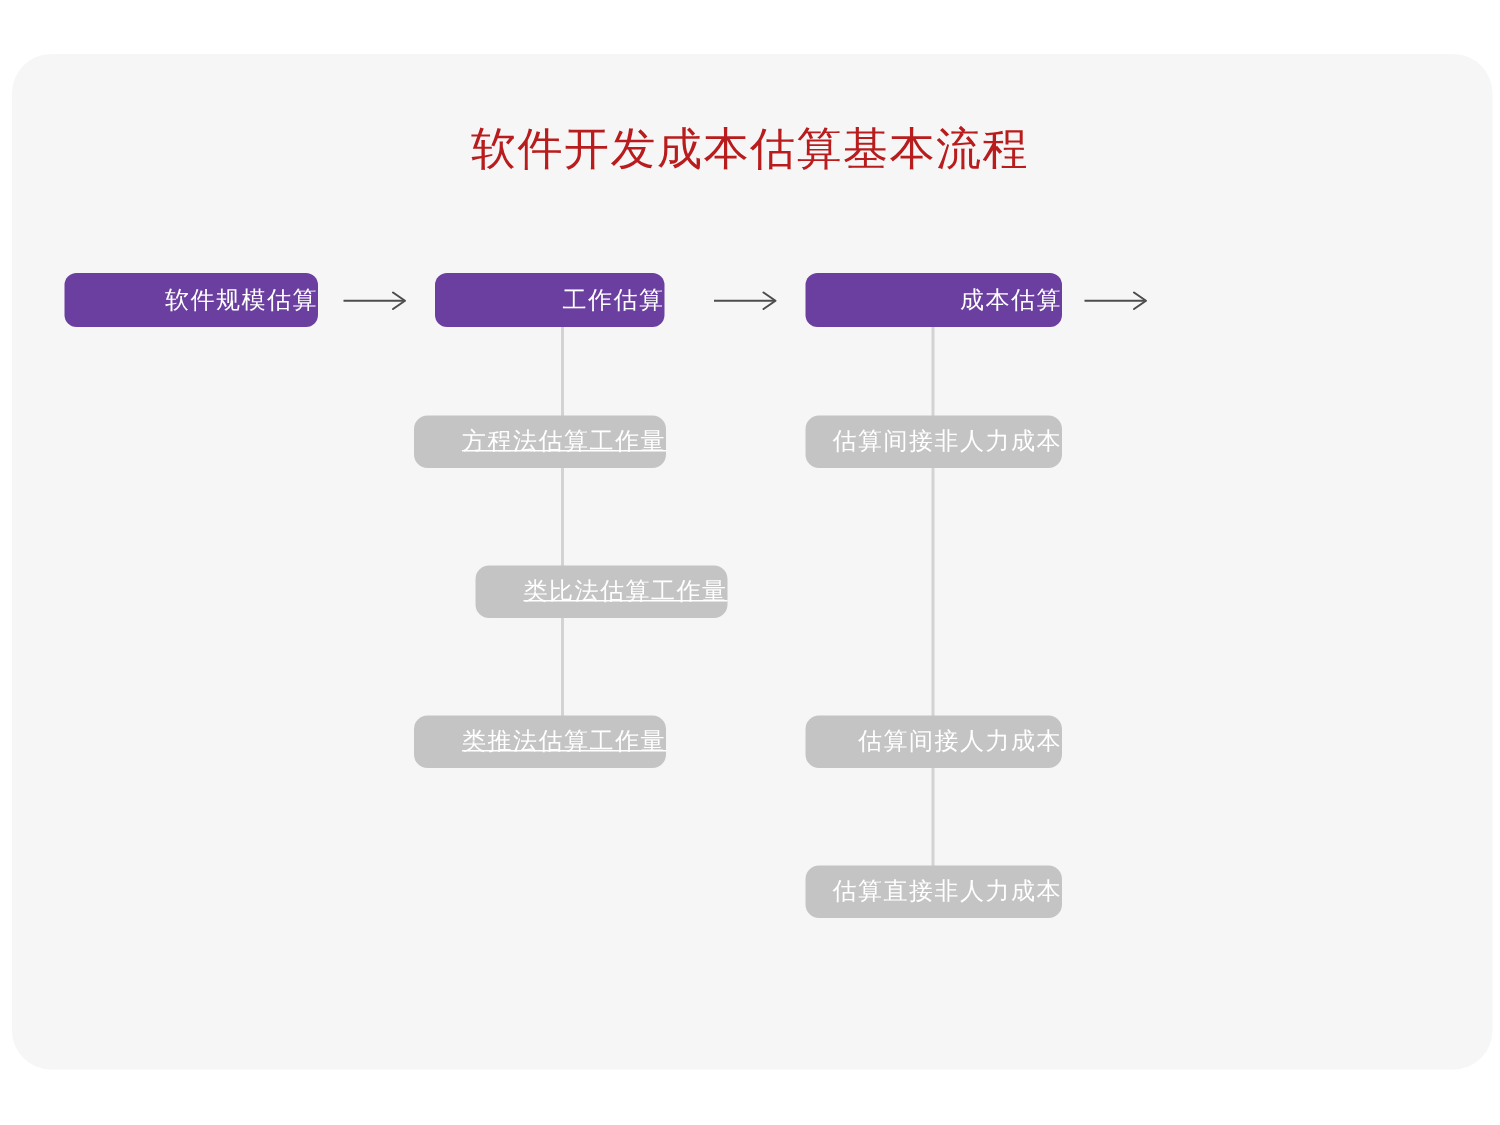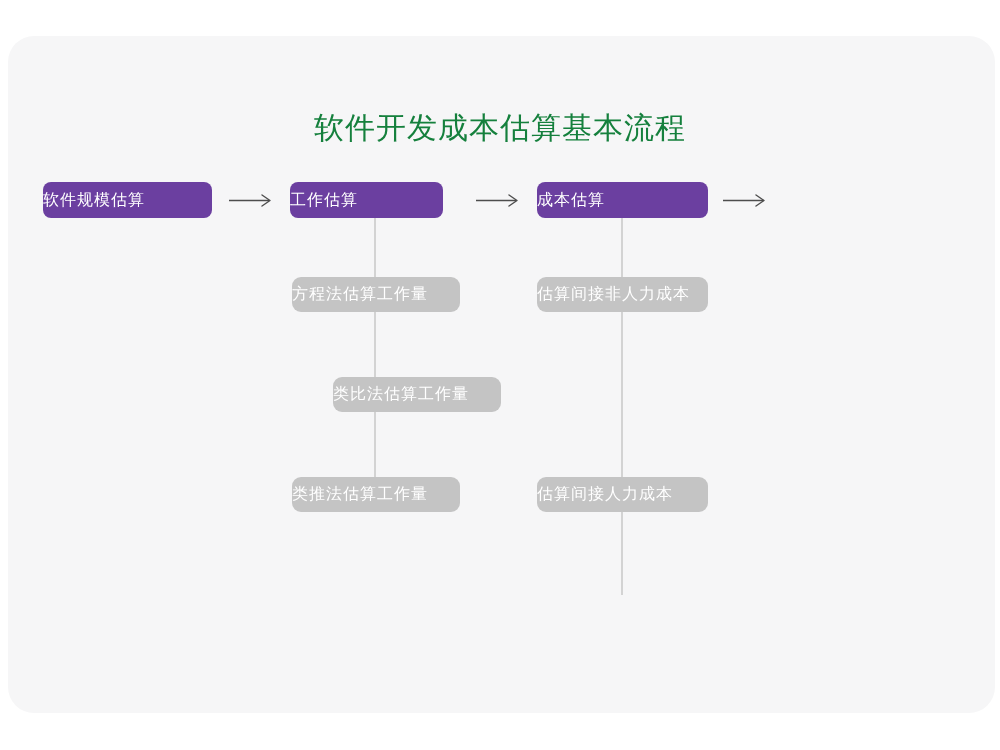--- a/index.html
+++ b/index.html
@@ -14,52 +14,52 @@
   .card {
     position: absolute;
     left: 8px; top: 36px;
     width: 987px; height: 677px;
     background: #f6f6f7;
     border-radius: 26px;
   }
 
   .diagram-title {
     position: absolute;
-    left: 0; top: 108px;
+    left: 0; top: 79px;
     width: 1000px;
     text-align: center;
     font-size: 30px;
     font-weight: 500;
     letter-spacing: 1px;
-    color: #15803d;
+    color: #b91c1c;
     z-index: 3;
   }
 
   .node {
     position: absolute;
     height: 36px;
     display: flex;
     align-items: center;
-    justify-content: flex-start;
+    justify-content: flex-end;
     font-size: 16px;
     letter-spacing: 1px;
     color: #ffffff;
     border-radius: 8px;
     z-index: 2;
     white-space: nowrap;
   }
   .node.main { background: #6b3fa0; top: 182px; }
   .node.sub  { background: #c4c4c4; height: 35px; border-radius: 9px; }
 
   .n-main-0 { left: 43px;  width: 169px; }
   .n-main-1 { left: 290px; width: 153px; }
   .n-main-2 { left: 537px; width: 171px; }
   .n-main-3 { left: 785px; width: 173px; }
 
-  .col1 { left: 292px; width: 168px; }
+  .col1 { left: 276px; width: 168px; text-decoration: underline; }
   .col2 { left: 537px; width: 171px; }
   .row-0 { top: 277px; }
   .row-1 { top: 377px; margin-left: 41px; }
   .row-2 { top: 477px; }
   .row-3 { top: 577px; }
 
   .arrow {
     position: absolute;
     top: 194px;
     width: 46px; height: 13px;
@@ -127,14 +127,17 @@
   <div class="node sub col1 row-2">
     <span>类推法估算工作量</span>
   </div>
 
   <div class="node sub col2 row-0">
     <span>估算间接非人力成本</span>
   </div>
   <div class="node sub col2 row-2">
     <span>估算间接人力成本</span>
   </div>
+  <div class="node sub col2 row-3">
+    <span>估算直接非人力成本</span>
+  </div>
 
 </div>
 
 </body></html>

